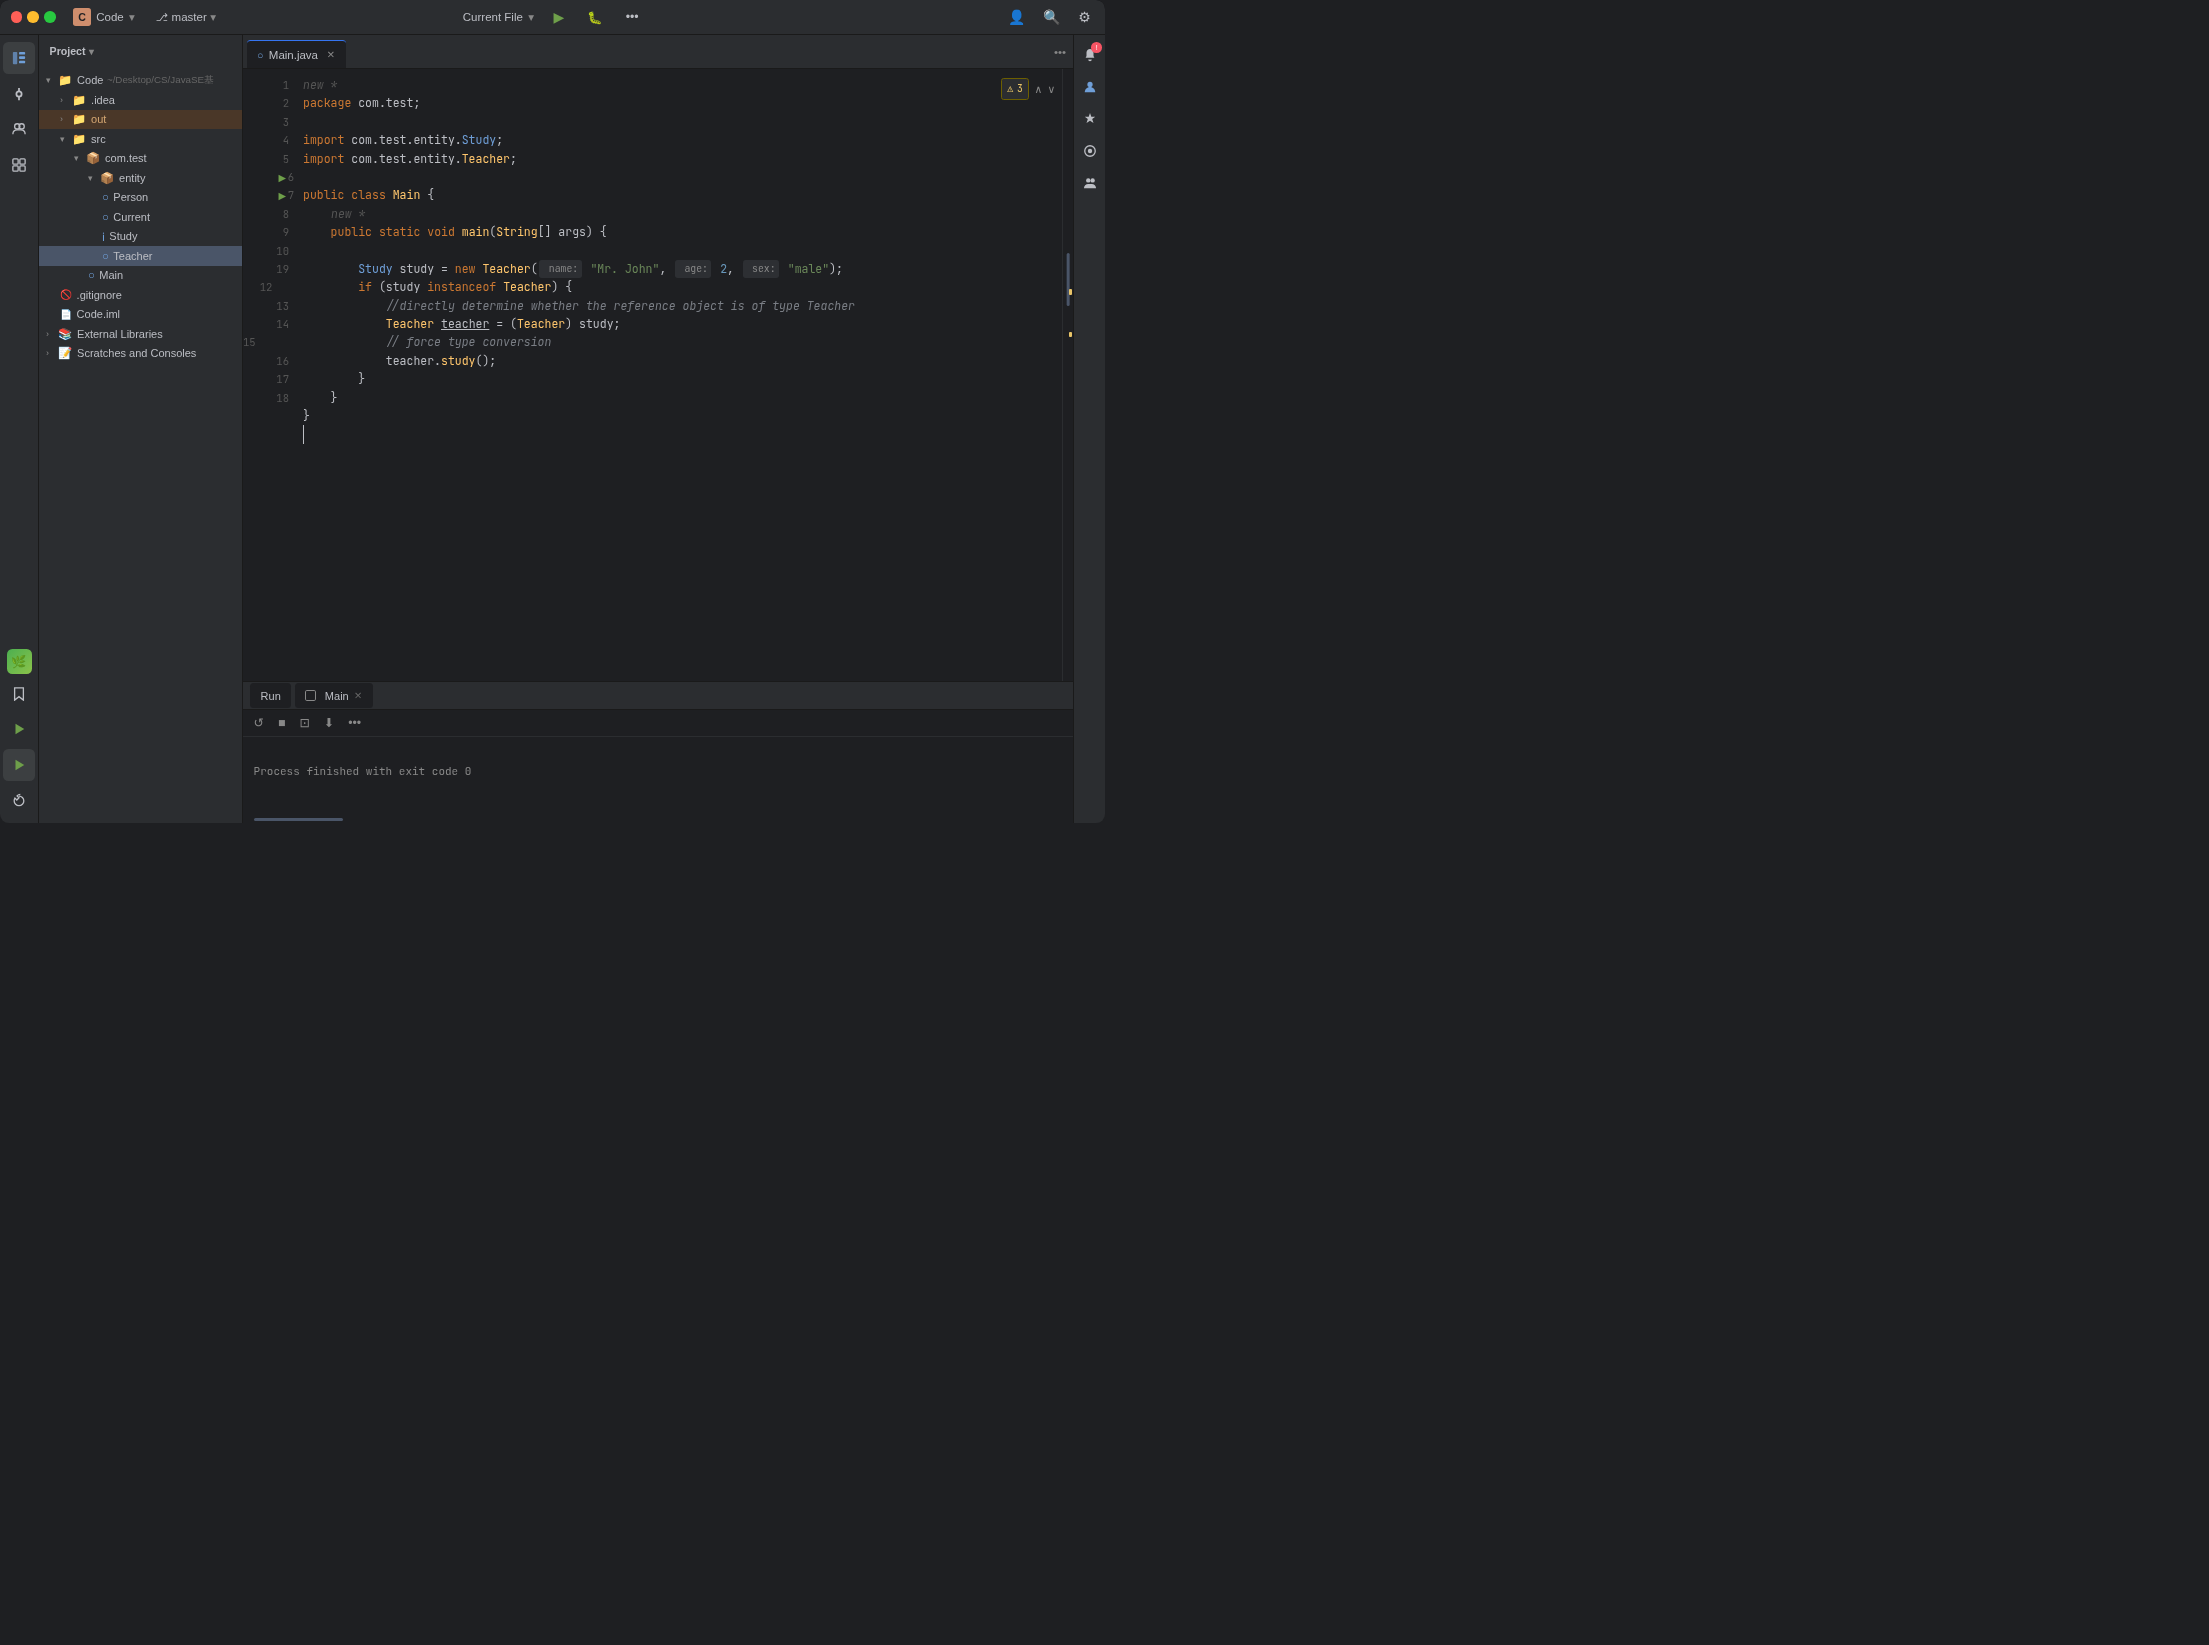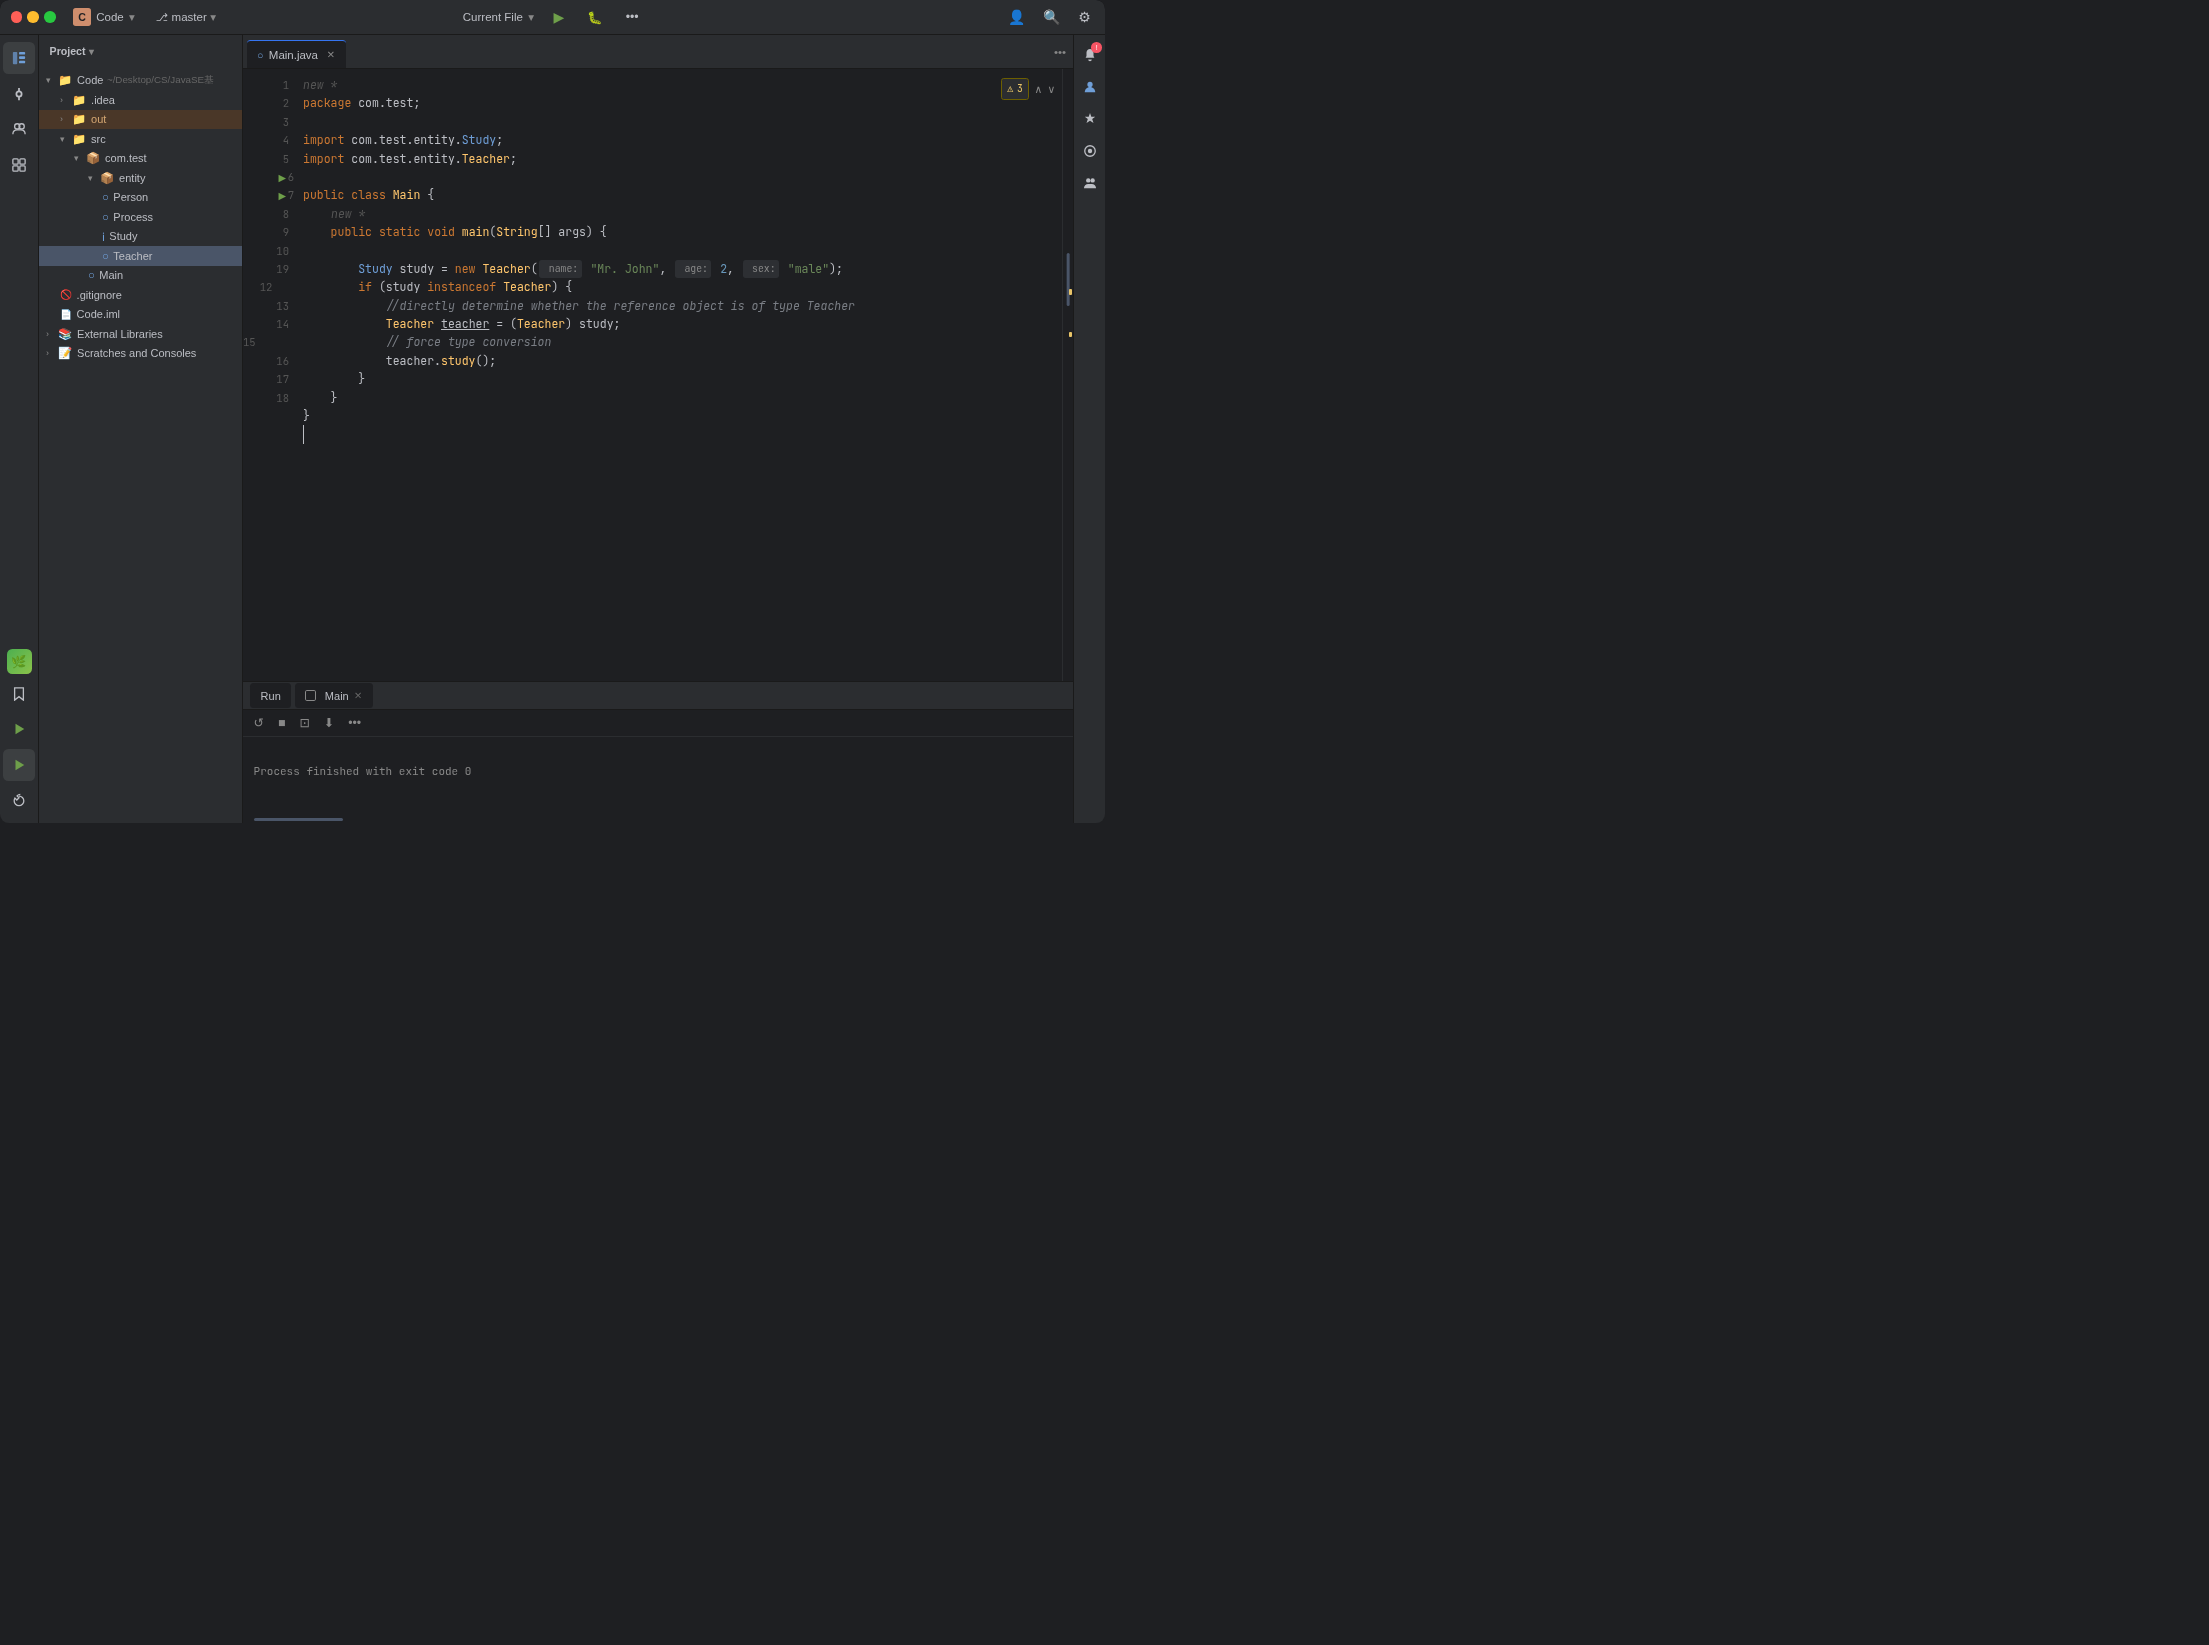--- a/index.html
+++ b/index.html
@@ -499,21 +499,21 @@
           <span class="file-icon" style="color:#6f9fd8;">○</span>
           <span class="label">Person</span>
         </div>
 
         <div class="tree-item">
           <span class="indent"></span>
           <span class="indent"></span>
           <span class="indent"></span>
           <span class="indent"></span>
           <span class="file-icon" style="color:#6f9fd8;">○</span>
-          <span class="label">Process</span>
+          <span class="label">Current</span>
         </div>
 
         <div class="tree-item">
           <span class="indent"></span>
           <span class="indent"></span>
           <span class="indent"></span>
           <span class="indent"></span>
           <span class="file-icon" style="color:#6f9fd8;">ℹ</span>
           <span class="label">Study</span>
         </div>

